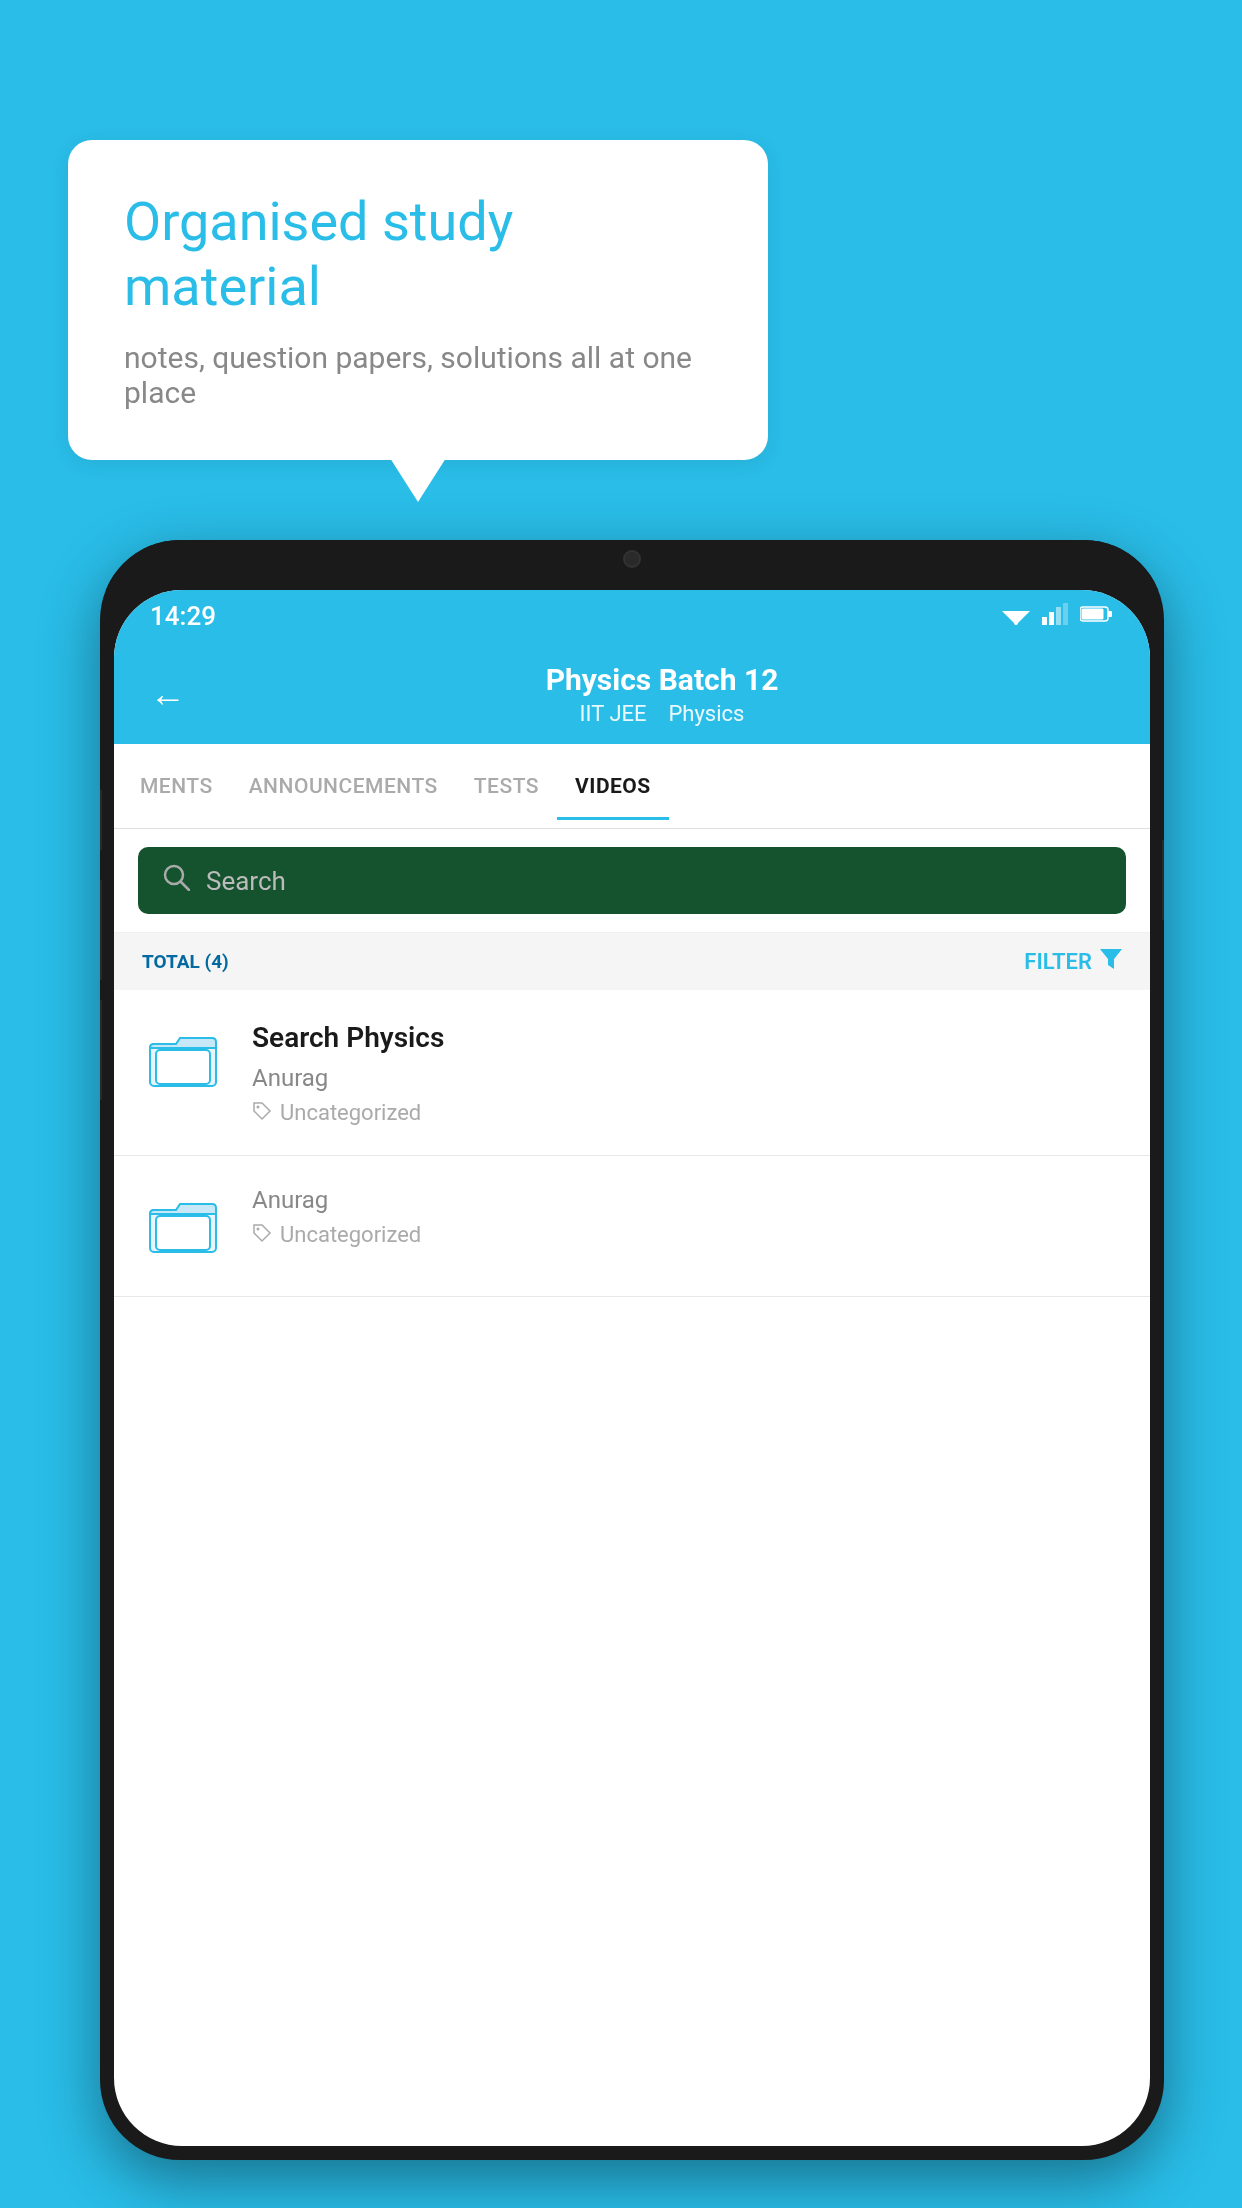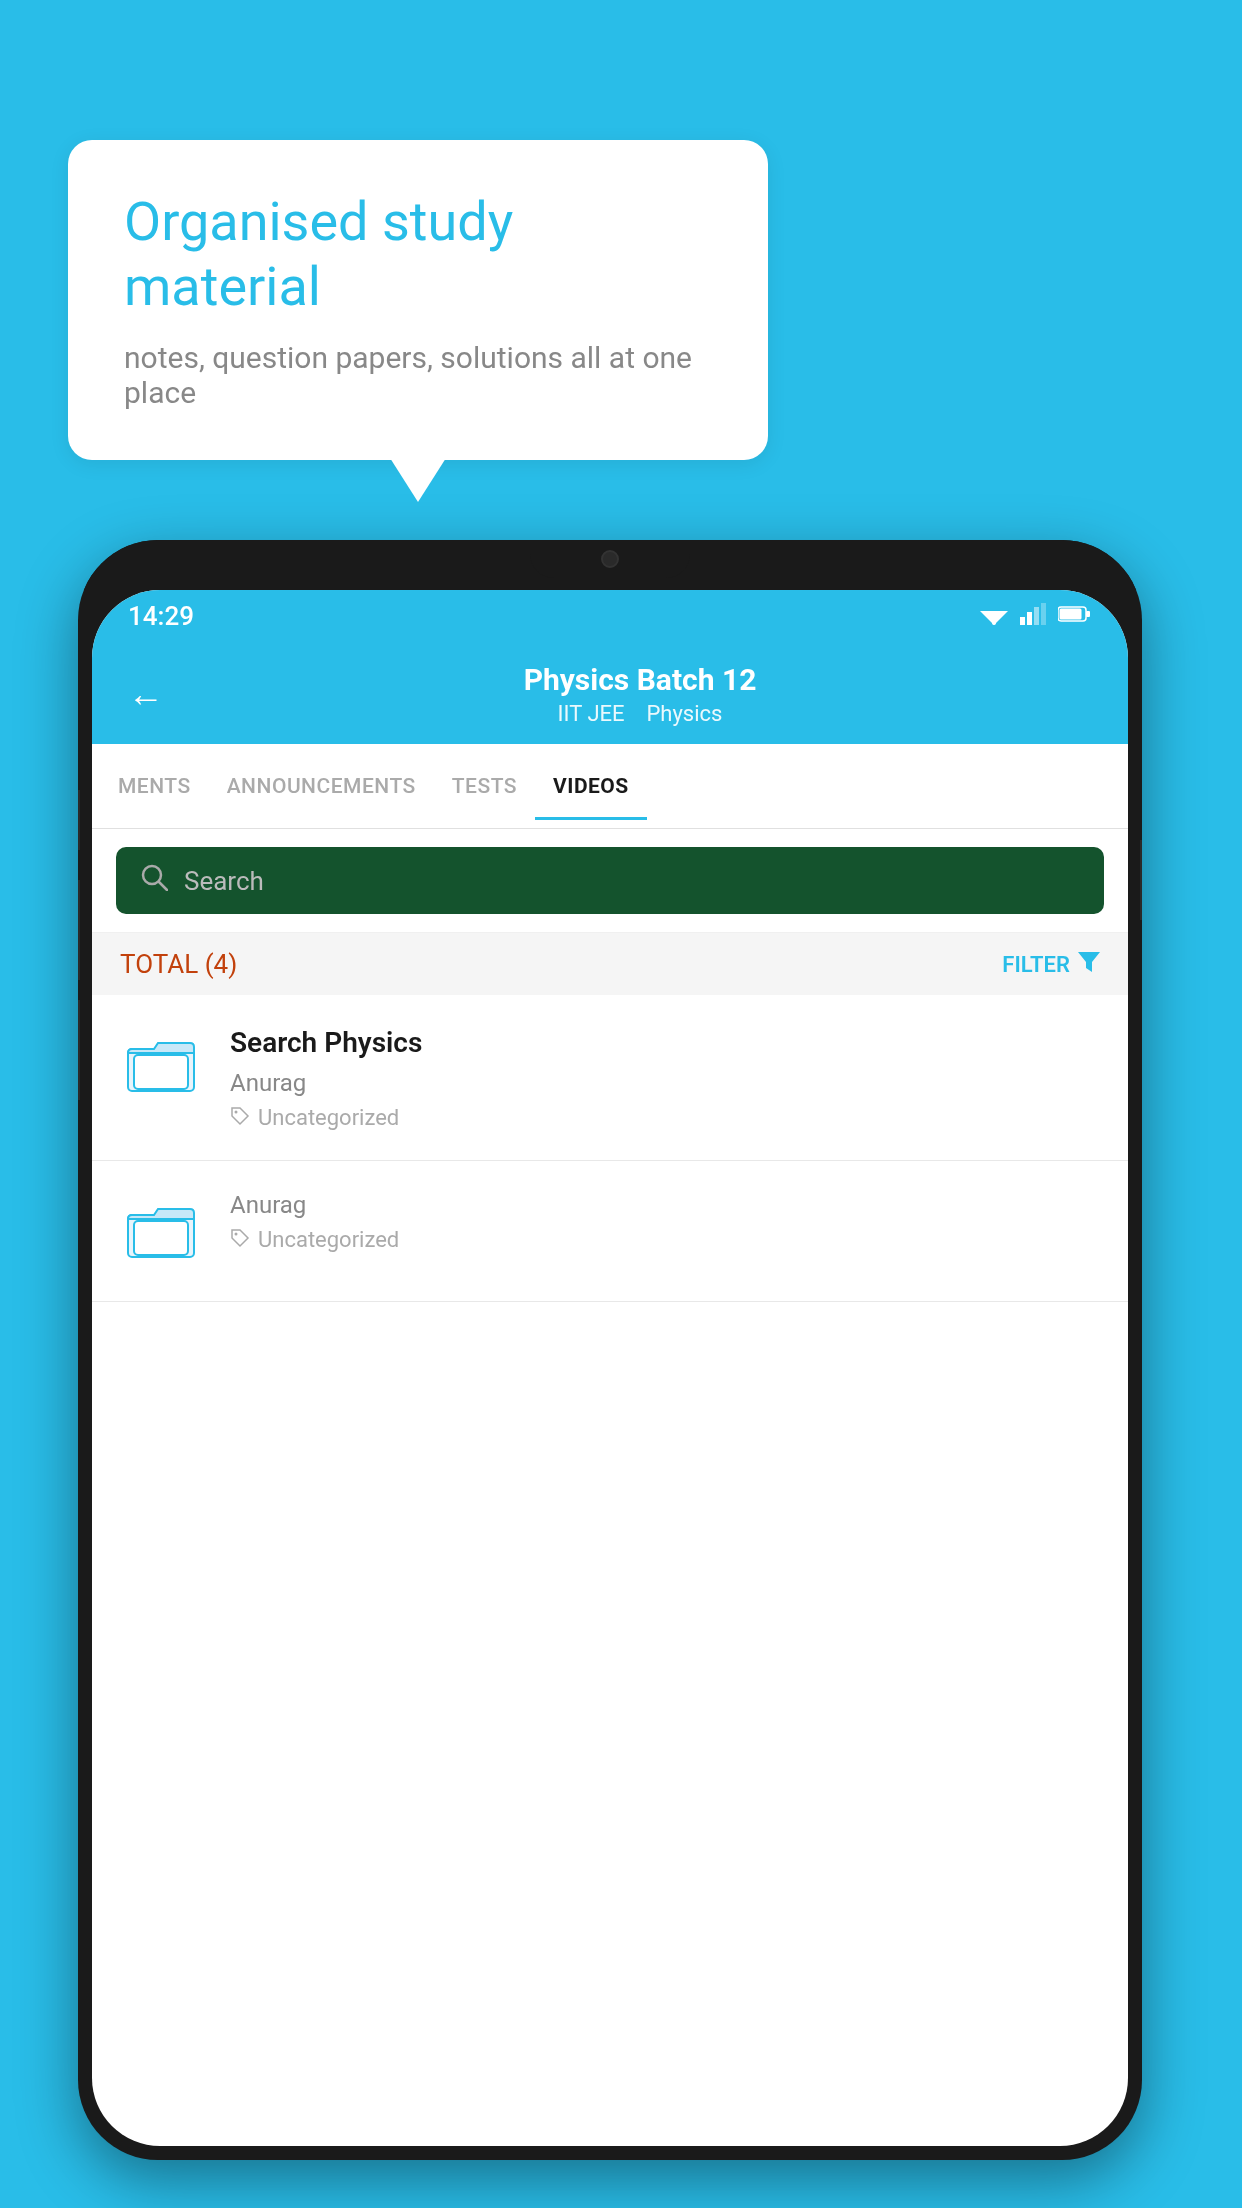--- a/index.html
+++ b/index.html
@@ -47,21 +47,21 @@
     .bubble-subtitle {
       color: #888;
       font-size: 30px;
       font-weight: 400;
     }
 
     
     .phone-frame {
       position: absolute;
       top: 540px;
-      left: 78px;
+      left: 100px;
       width: 1064px;
       height: 1620px;
       background: #1a1a1a;
       border-radius: 80px;
       box-shadow: 0 20px 60px rgba(0,0,0,0.4);
       overflow: hidden;
     }
 
     
     .phone-notch {
@@ -214,23 +214,23 @@
 
     
     .filter-bar {
       background: #f5f5f5;
       display: flex;
       align-items: center;
       justify-content: space-between;
       padding: 16px 28px;
     }
     .total-count {
-      color: #c2410c;
-      font-size: 26px;
-      font-weight: 400;
+      color: #0369a1;
+      font-size: 19px;
+      font-weight: 700;
     }
     .filter-btn {
       color: #29bde8;
       font-size: 22px;
       font-weight: 600;
       display: flex;
       align-items: center;
       gap: 8px;
       cursor: pointer;
     }

